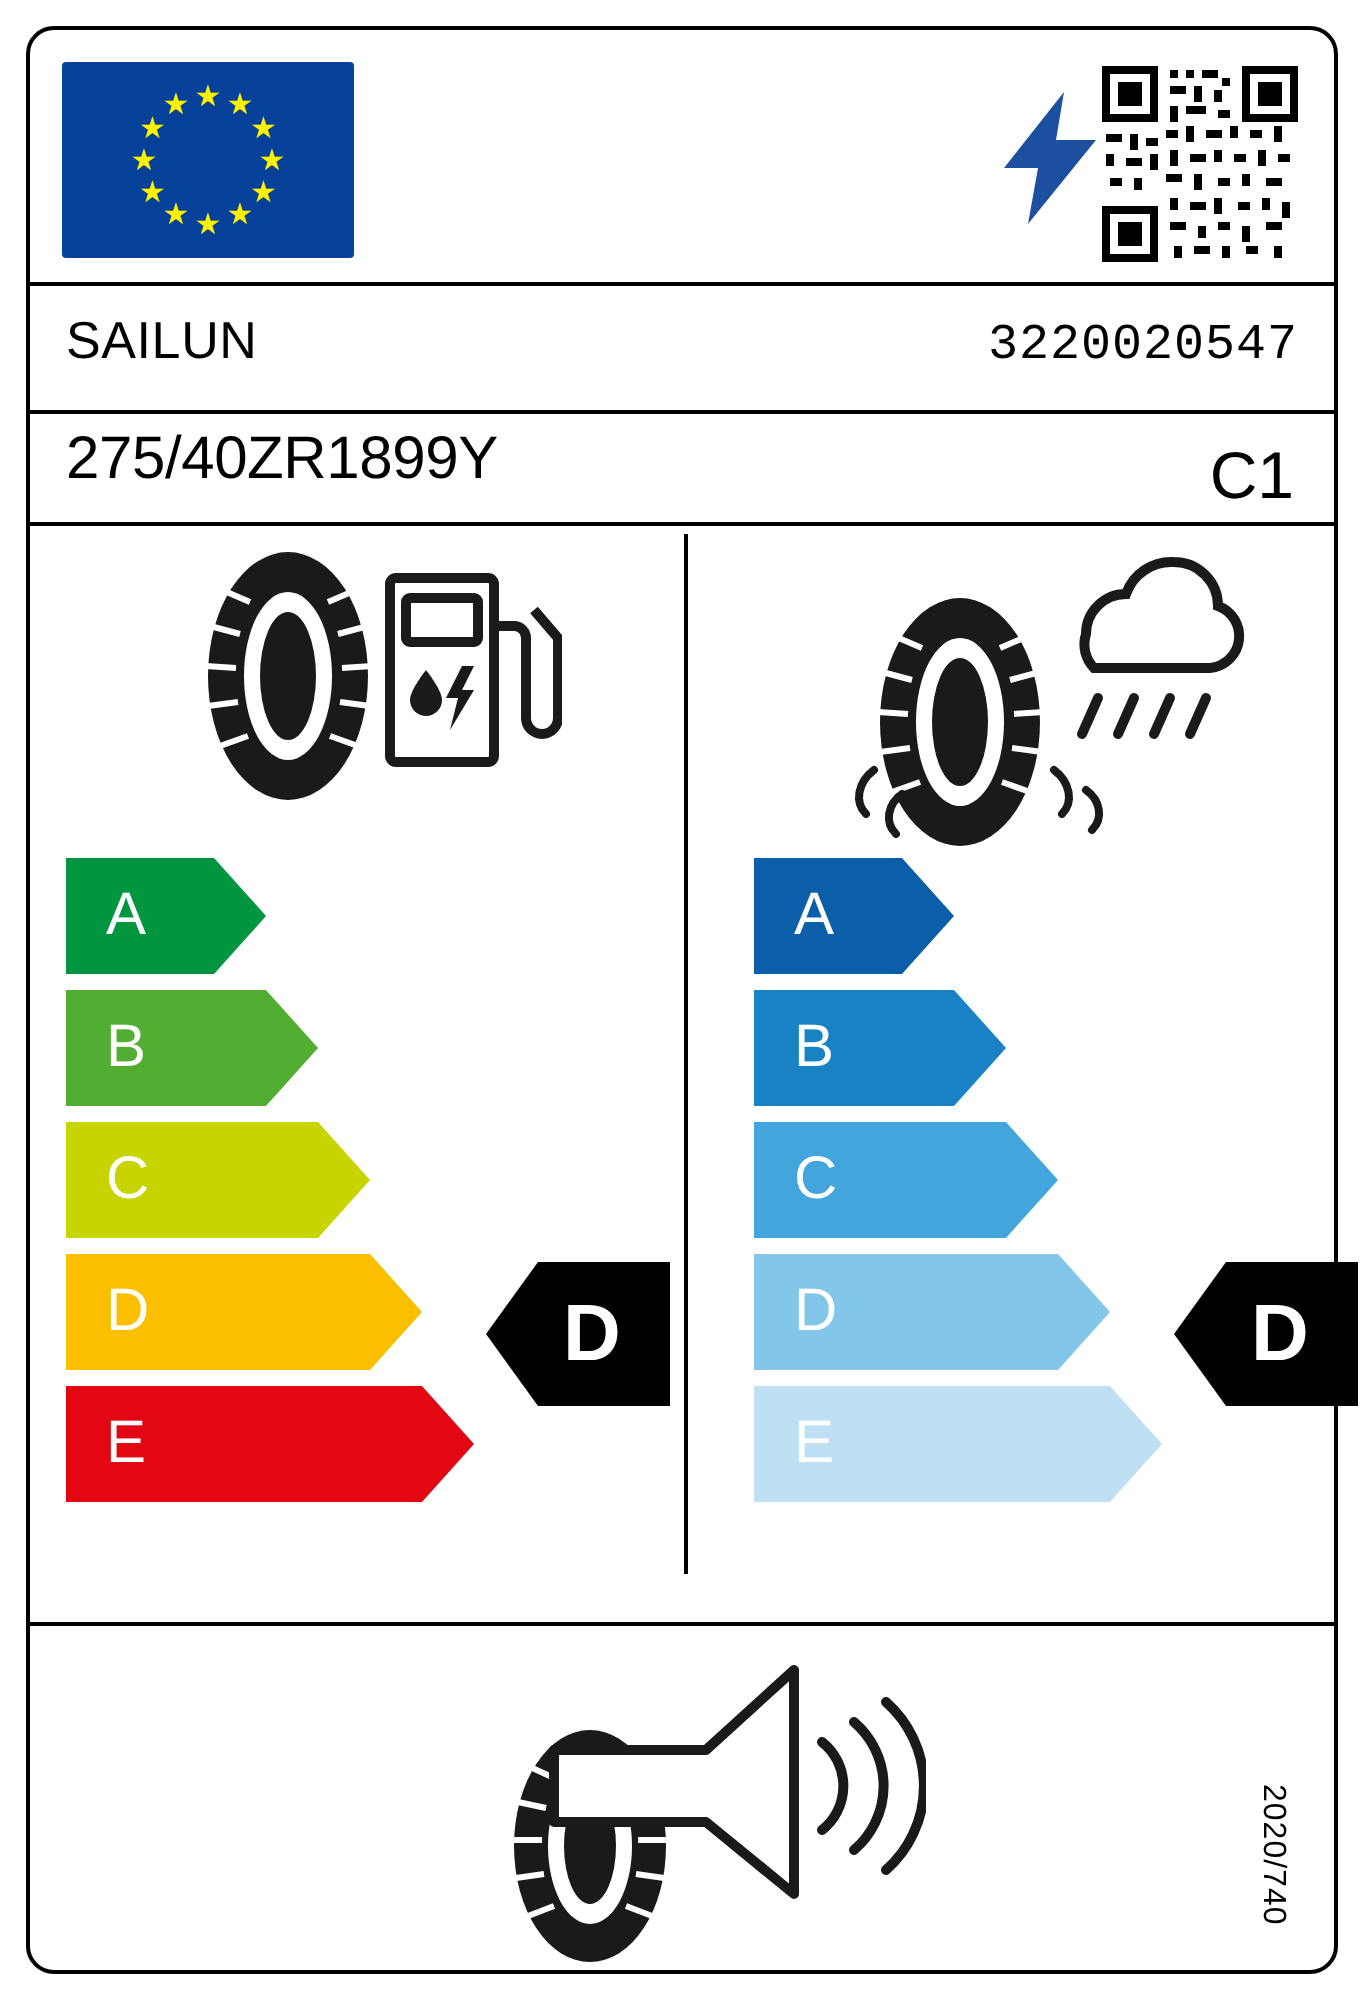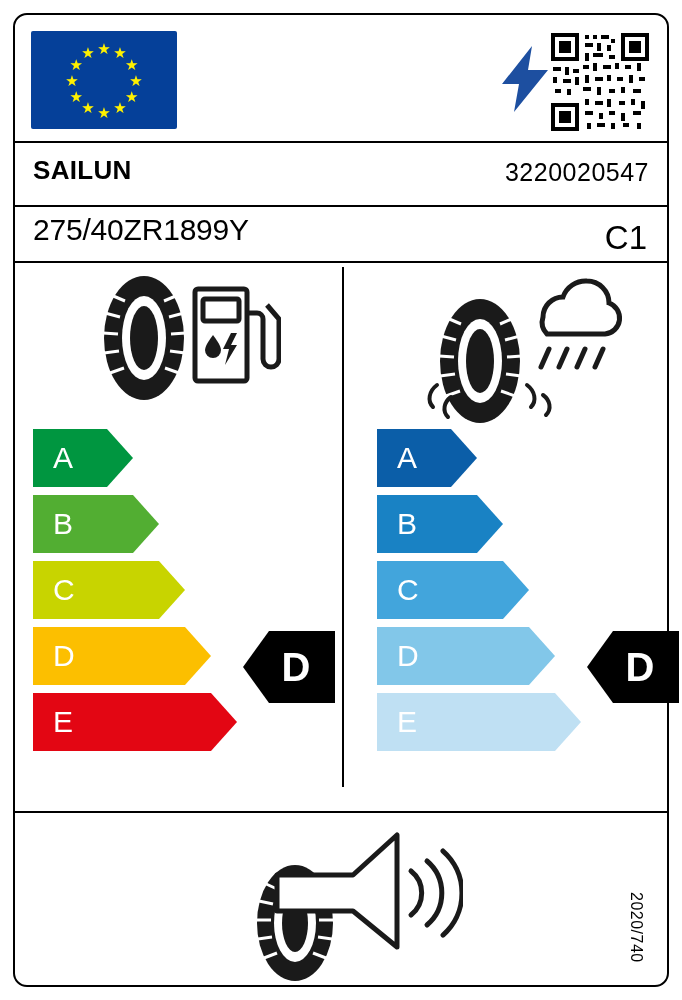--- a/index.html
+++ b/index.html
@@ -89,29 +89,30 @@
   .hr2 { top: 190px; }
   .hr3 { top: 246px; }
   .hr4 { top: 796px; }
 
   
   .brand {
     position: absolute;
     left: 18px;
     top: 140px;
     font-size: 26px;
-    font-weight: bold;
+    font-weight: normal;
     letter-spacing: 0.3px;
   }
   .model-code {
     position: absolute;
     right: 18px;
     top: 143px;
     font-size: 25px;
     letter-spacing: 0.5px;
+    font-family: Liberation Mono, monospace;
   }
 
   
   .tyre-size {
     position: absolute;
     left: 18px;
     top: 198px;
     font-size: 30px;
     letter-spacing: -0.2px;
   }

